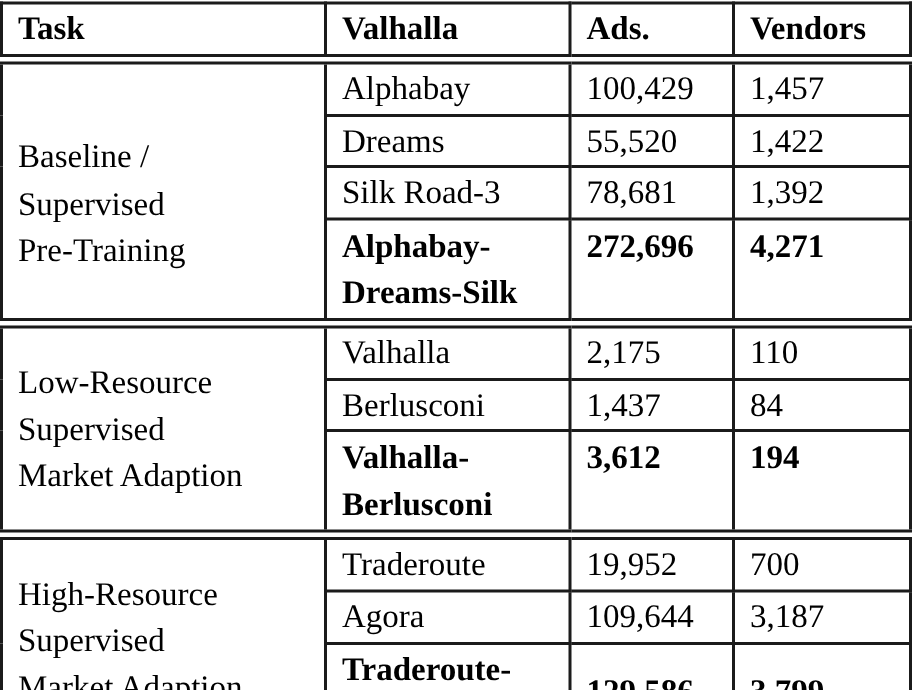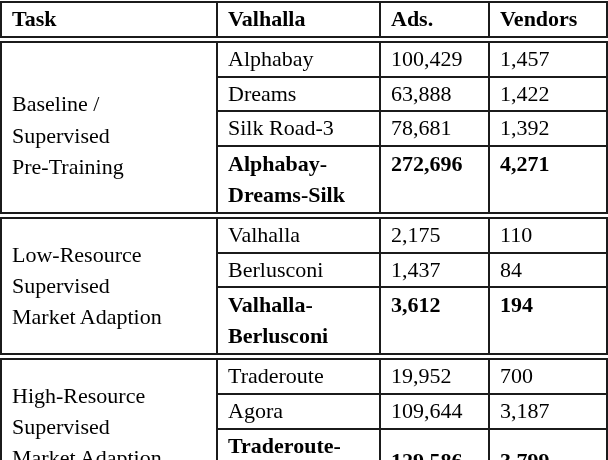--- a/index.html
+++ b/index.html
@@ -101,21 +101,21 @@
       <tr class="h-row">
         <td class="task-cell task-offset" rowspan="4">Baseline /
 Supervised
 Pre-Training</td>
         <td class="data-cell">Alphabay</td>
         <td class="data-cell num-cell">100,429</td>
         <td class="data-cell num-cell">1,457</td>
       </tr>
       <tr class="h-row">
         <td class="data-cell">Dreams</td>
-        <td class="data-cell num-cell">63,888</td>
+        <td class="data-cell num-cell">55,520</td>
         <td class="data-cell num-cell">1,422</td>
       </tr>
       <tr class="h-row">
         <td class="data-cell">Silk Road-3</td>
         <td class="data-cell num-cell">78,681</td>
         <td class="data-cell num-cell">1,392</td>
       </tr>
       <tr class="h-2row summary-row align-top">
         <td class="data-cell">Alphabay-
 Dreams-Silk</td>

